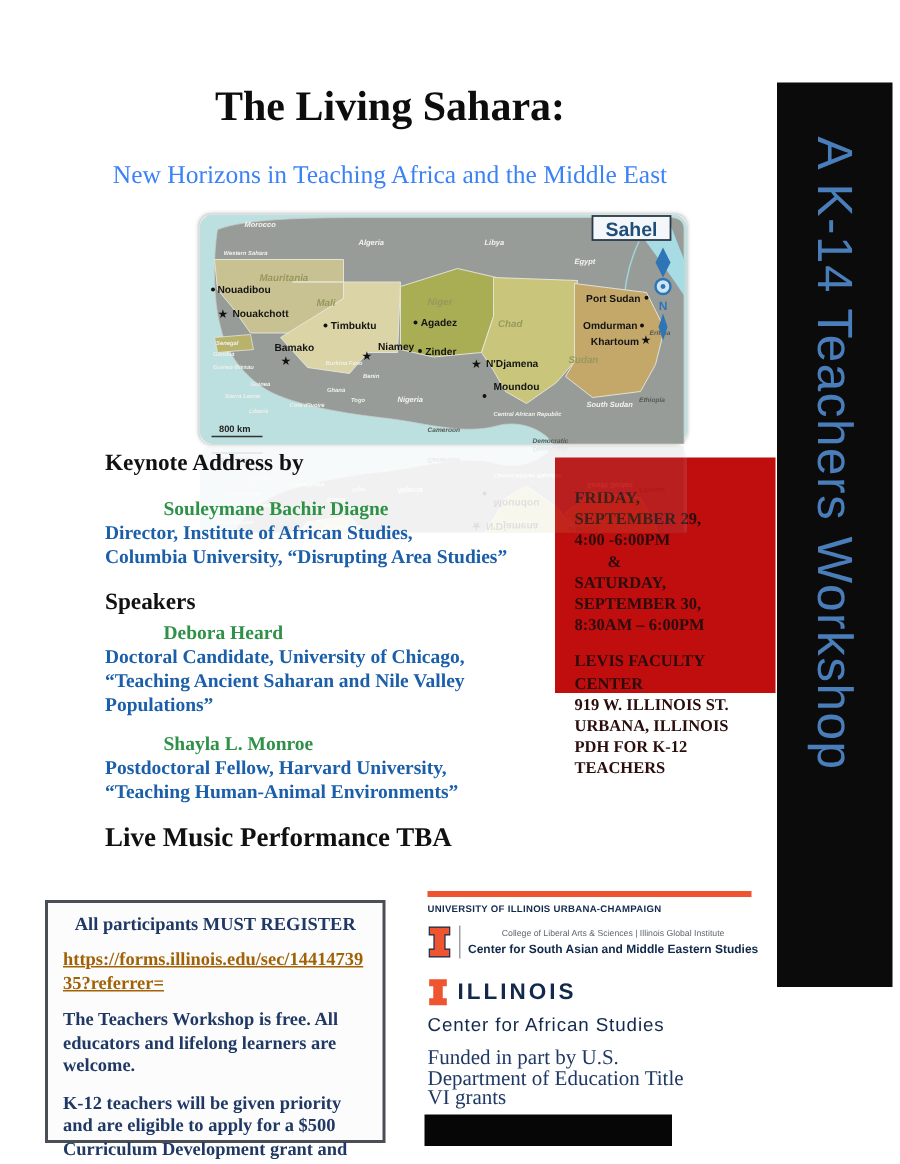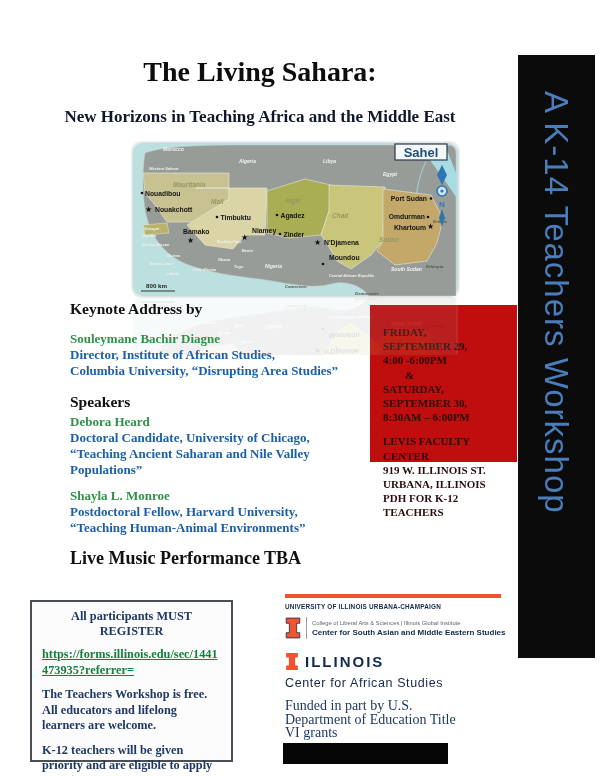--- a/index.html
+++ b/index.html
@@ -2,61 +2,61 @@
 <html><head>
 <meta charset="utf-8">
 <style>
   html,body{margin:0;padding:0;background:#ffffff;}
   .page{position:relative;width:600px;height:776px;background:#fff;overflow:hidden;
         font-family:"Liberation Serif",serif;padding-left:44px;}
   
   .title-main{position:absolute;top:56px;left:0;width:520px;text-align:center;
               font-size:28px;font-weight:bold;color:#0d0d0d;}
   .title-sub{position:absolute;top:107px;left:0;width:520px;text-align:center;
-             font-size:17px;font-weight:bold;color:#0f172a;}
+             font-size:17px;font-weight:normal;color:#3b82f6;}
   
   .map-wrap{position:absolute;left:133px;top:143px;width:325px;height:153px;
             box-shadow:0 0 3px rgba(0,0,0,.35);border-radius:8px;}
   .map-reflect{position:absolute;left:133px;top:297px;width:325px;height:58px;
                overflow:hidden;opacity:.13;pointer-events:none;z-index:3;}
   svg{display:block;}
   .m-gray{font:italic bold 5px "Liberation Sans",sans-serif;fill:#f2f3ee;}
   .m-tiny{font:italic bold 3.9px "Liberation Sans",sans-serif;fill:#eef0ea;}
   .m-sahel{font:italic bold 6.5px "Liberation Sans",sans-serif;fill:#98985e;}
   .m-dark{font:italic bold 4.4px "Liberation Sans",sans-serif;fill:#565a54;}
   .m-city{font:bold 6.8px "Liberation Sans",sans-serif;fill:#141414;}
   .m-star{font:8px "DejaVu Sans",sans-serif;fill:#111;}
   
   .left-col{position:absolute;left:70px;top:300px;width:305px;z-index:4;}
   .sec-head{font-size:15.5px;font-weight:bold;color:#111;margin:0 0 13px 0;}
   .speakers-head{margin:14px 0 3px 0;}
   .spk{margin:0 0 10px 0;font-weight:bold;font-size:13px;line-height:16px;}
-  .name{color:#2e9147;}
+  .name{color:#2e9147;margin-left:39px;}
   .role{color:#1b5faa;}
   .live{font-size:18px;font-weight:bold;color:#111;margin-top:12px;}
   
   .red-box{position:absolute;left:370px;top:305px;width:147px;height:157px;
            background:#c00d0d;z-index:2;padding:20px 8px 0 13px;box-sizing:border-box;
            font-size:11px;font-weight:bold;color:#2b0d0d;line-height:14.2px;}
   .red-box .amp{padding-left:22px;}
   .red-box .venue-start{margin-top:10px;}
   
-  .reg-box{position:absolute;left:30px;top:600px;width:203px;height:162px;
+  .reg-box{position:absolute;left:30px;top:600px;width:227px;height:162px;
            border:2px solid #4a4e57;background:#fcfcfd;z-index:2;box-sizing:border-box;
            padding:7px 10px;color:#1f3864;font-weight:bold;font-size:12.3px;}
   .reg-head{text-align:center;margin:0 0 7px 0;}
-  .reg-link{color:#15803d;text-decoration:underline;word-break:break-all;line-height:16px;
+  .reg-link{color:#a16207;text-decoration:underline;word-break:break-all;line-height:16px;
             display:block;}
   .reg-p{margin:9px 0 0 0;line-height:15.5px;}
   
   .branding{position:absolute;left:285px;top:594px;width:228px;z-index:2;
             font-family:"Liberation Sans",sans-serif;}
   .orange-rule{width:216px;height:4px;background:#ee5430;}
   .univ-line{margin-top:5px;font-size:6.4px;font-weight:bold;color:#13294b;letter-spacing:.2px;}
-  .csames-row{margin-top:7px;display:flex;align-items:center;gap:5px;}
+  .csames-row{margin-top:7px;display:flex;align-items:center;gap:5px;text-align:center;}
   .divider{width:1px;height:22px;background:#9aa0a8;}
   .csames-l1{font-size:5.8px;color:#5f6770;white-space:nowrap;}
   .csames-l2{font-size:8px;font-weight:bold;color:#13294b;white-space:nowrap;margin-top:2px;}
   .wordmark-row{margin-top:13px;display:flex;align-items:center;gap:6px;}
   .wordmark{font-size:15px;font-weight:bold;color:#13294b;letter-spacing:2px;}
   .cas-name{margin-top:5px;font-size:12.5px;color:#13294b;letter-spacing:.6px;}
   .cas-sub{margin-top:3px;font-size:7.3px;font-weight:bold;color:#13294b;letter-spacing:.6px;}
   .funded{margin-top:9px;font-family:"Liberation Serif",serif;font-weight:normal;
           font-size:14px;color:#1f3864;width:178px;line-height:13.5px;}
   .black-bar{position:absolute;left:283px;top:743px;width:165px;height:21px;

